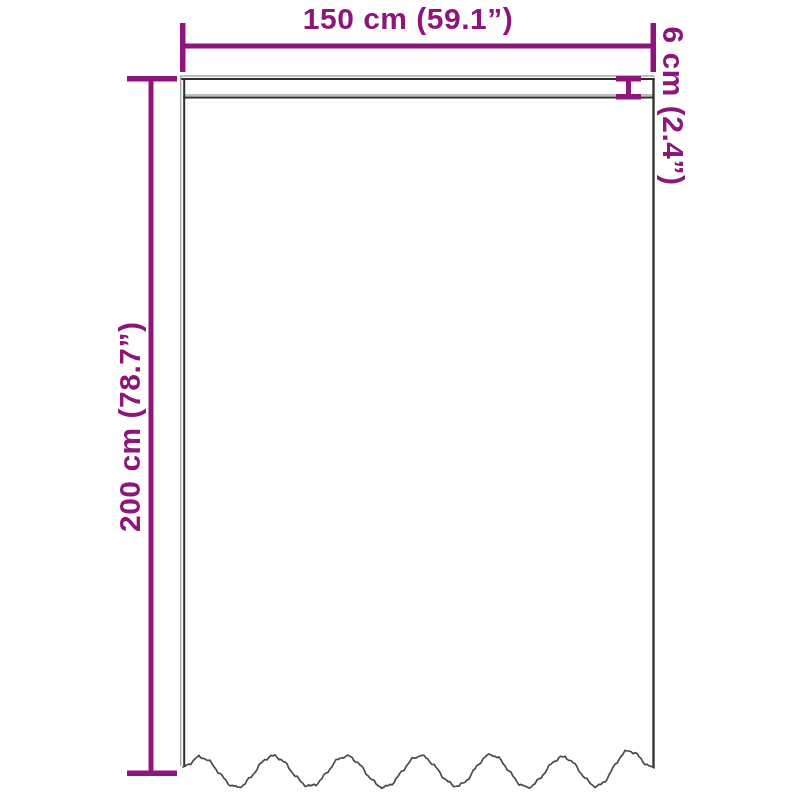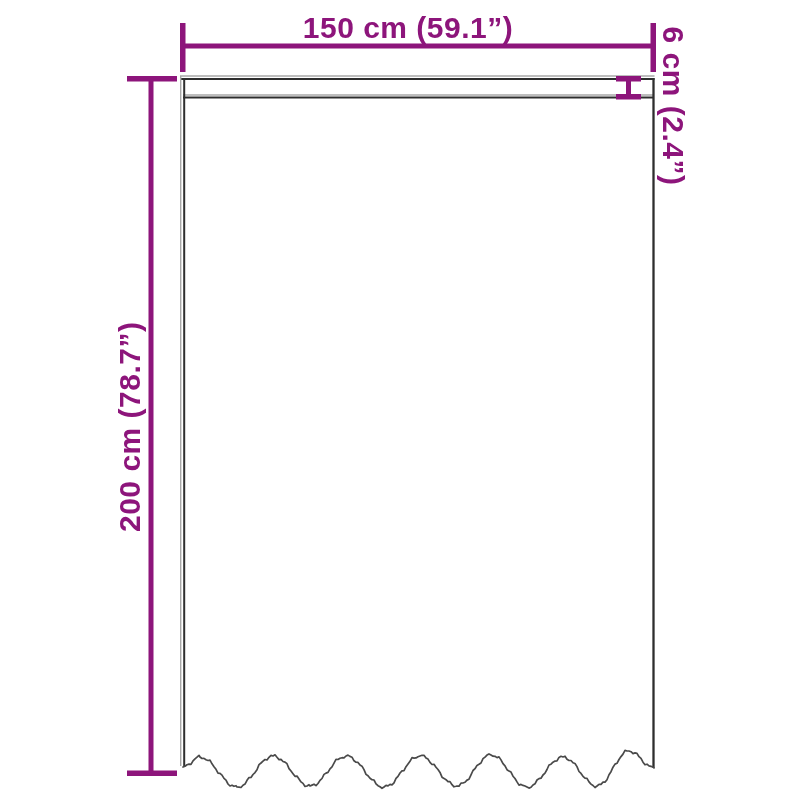--- a/index.html
+++ b/index.html
@@ -20,21 +20,21 @@
   .dim-label{
     position:absolute;
     color:var(--accent);
     font-weight:700;
     font-size:30px;
     line-height:34px;
     text-align:center;
     white-space:nowrap;
     letter-spacing:0.5px;
   }
-  .dim-label-top{left:182px;top:11px;width:452px;height:34px;}
+  .dim-label-top{left:182px;top:2px;width:452px;height:34px;}
   .dim-label-left{
     left:26px;top:409px;width:210px;height:36px;
     transform:rotate(-90deg);transform-origin:center center;
   }
   .dim-label-right{
     left:582px;top:88px;width:180px;height:36px;
     transform:rotate(90deg);transform-origin:center center;
   }
   .k-light{stroke:var(--outline-light);stroke-width:1.4;fill:none;}
   .k-dark{stroke:var(--outline);stroke-width:2;fill:none;}

